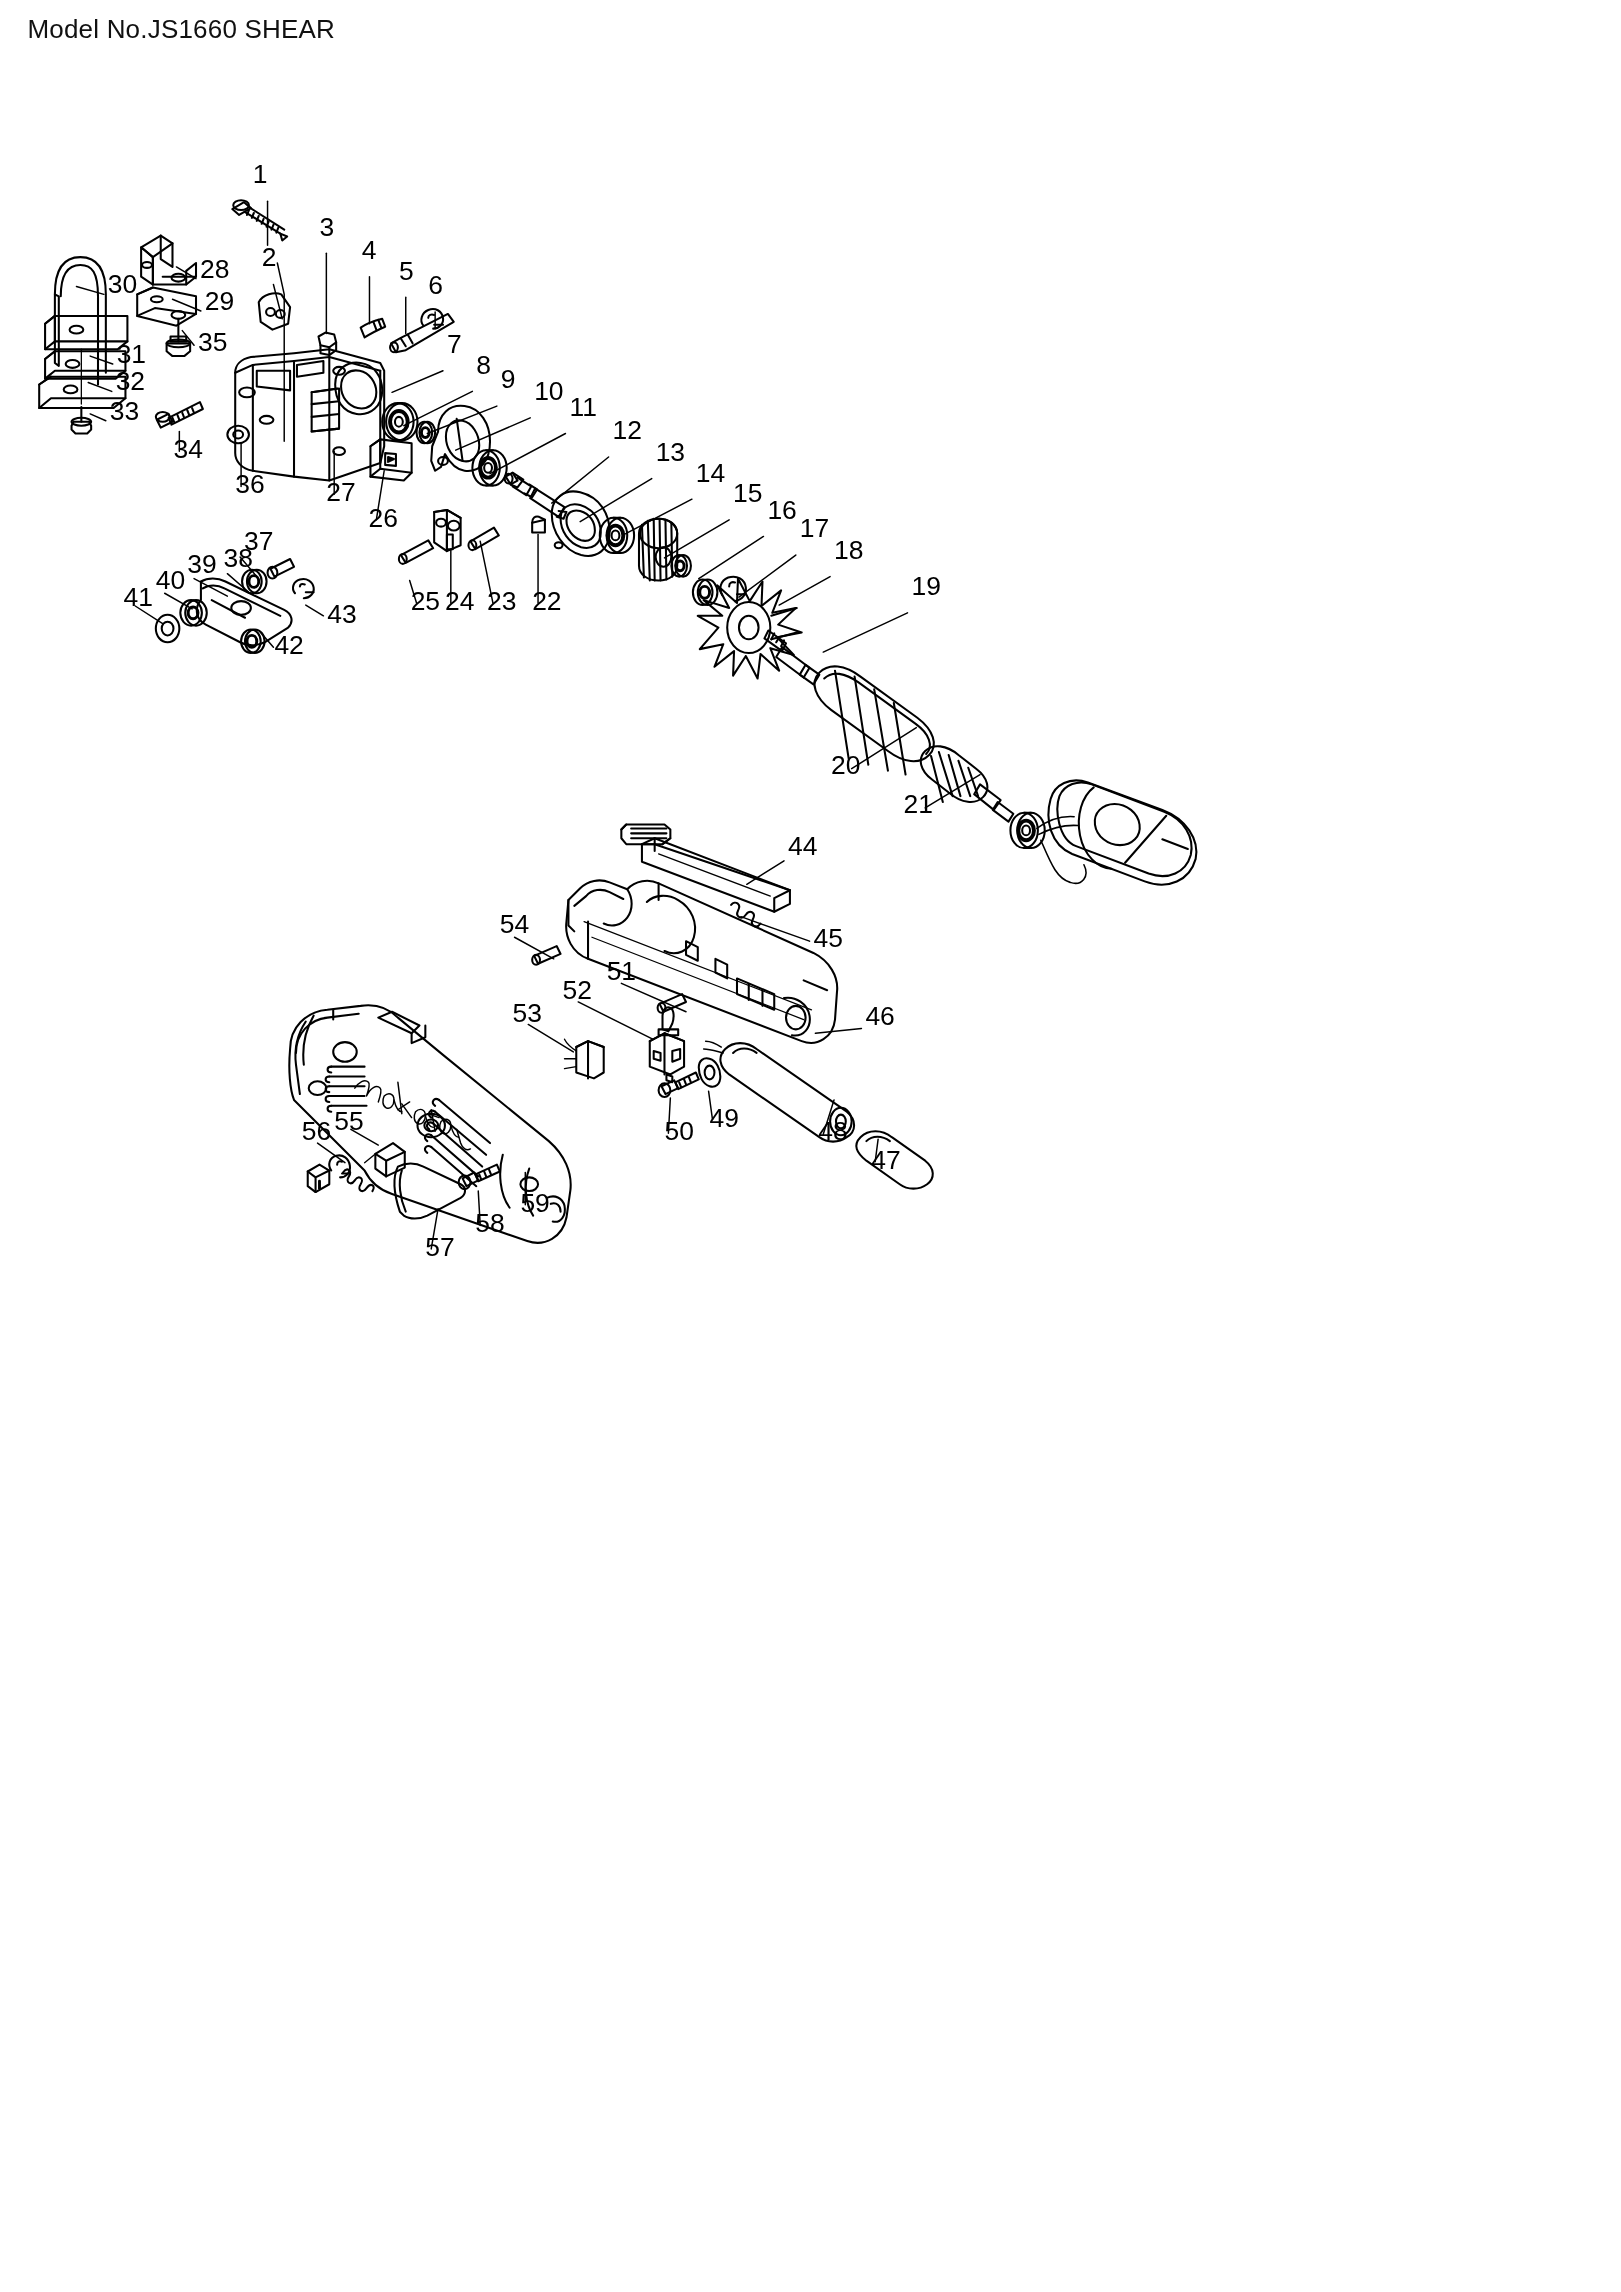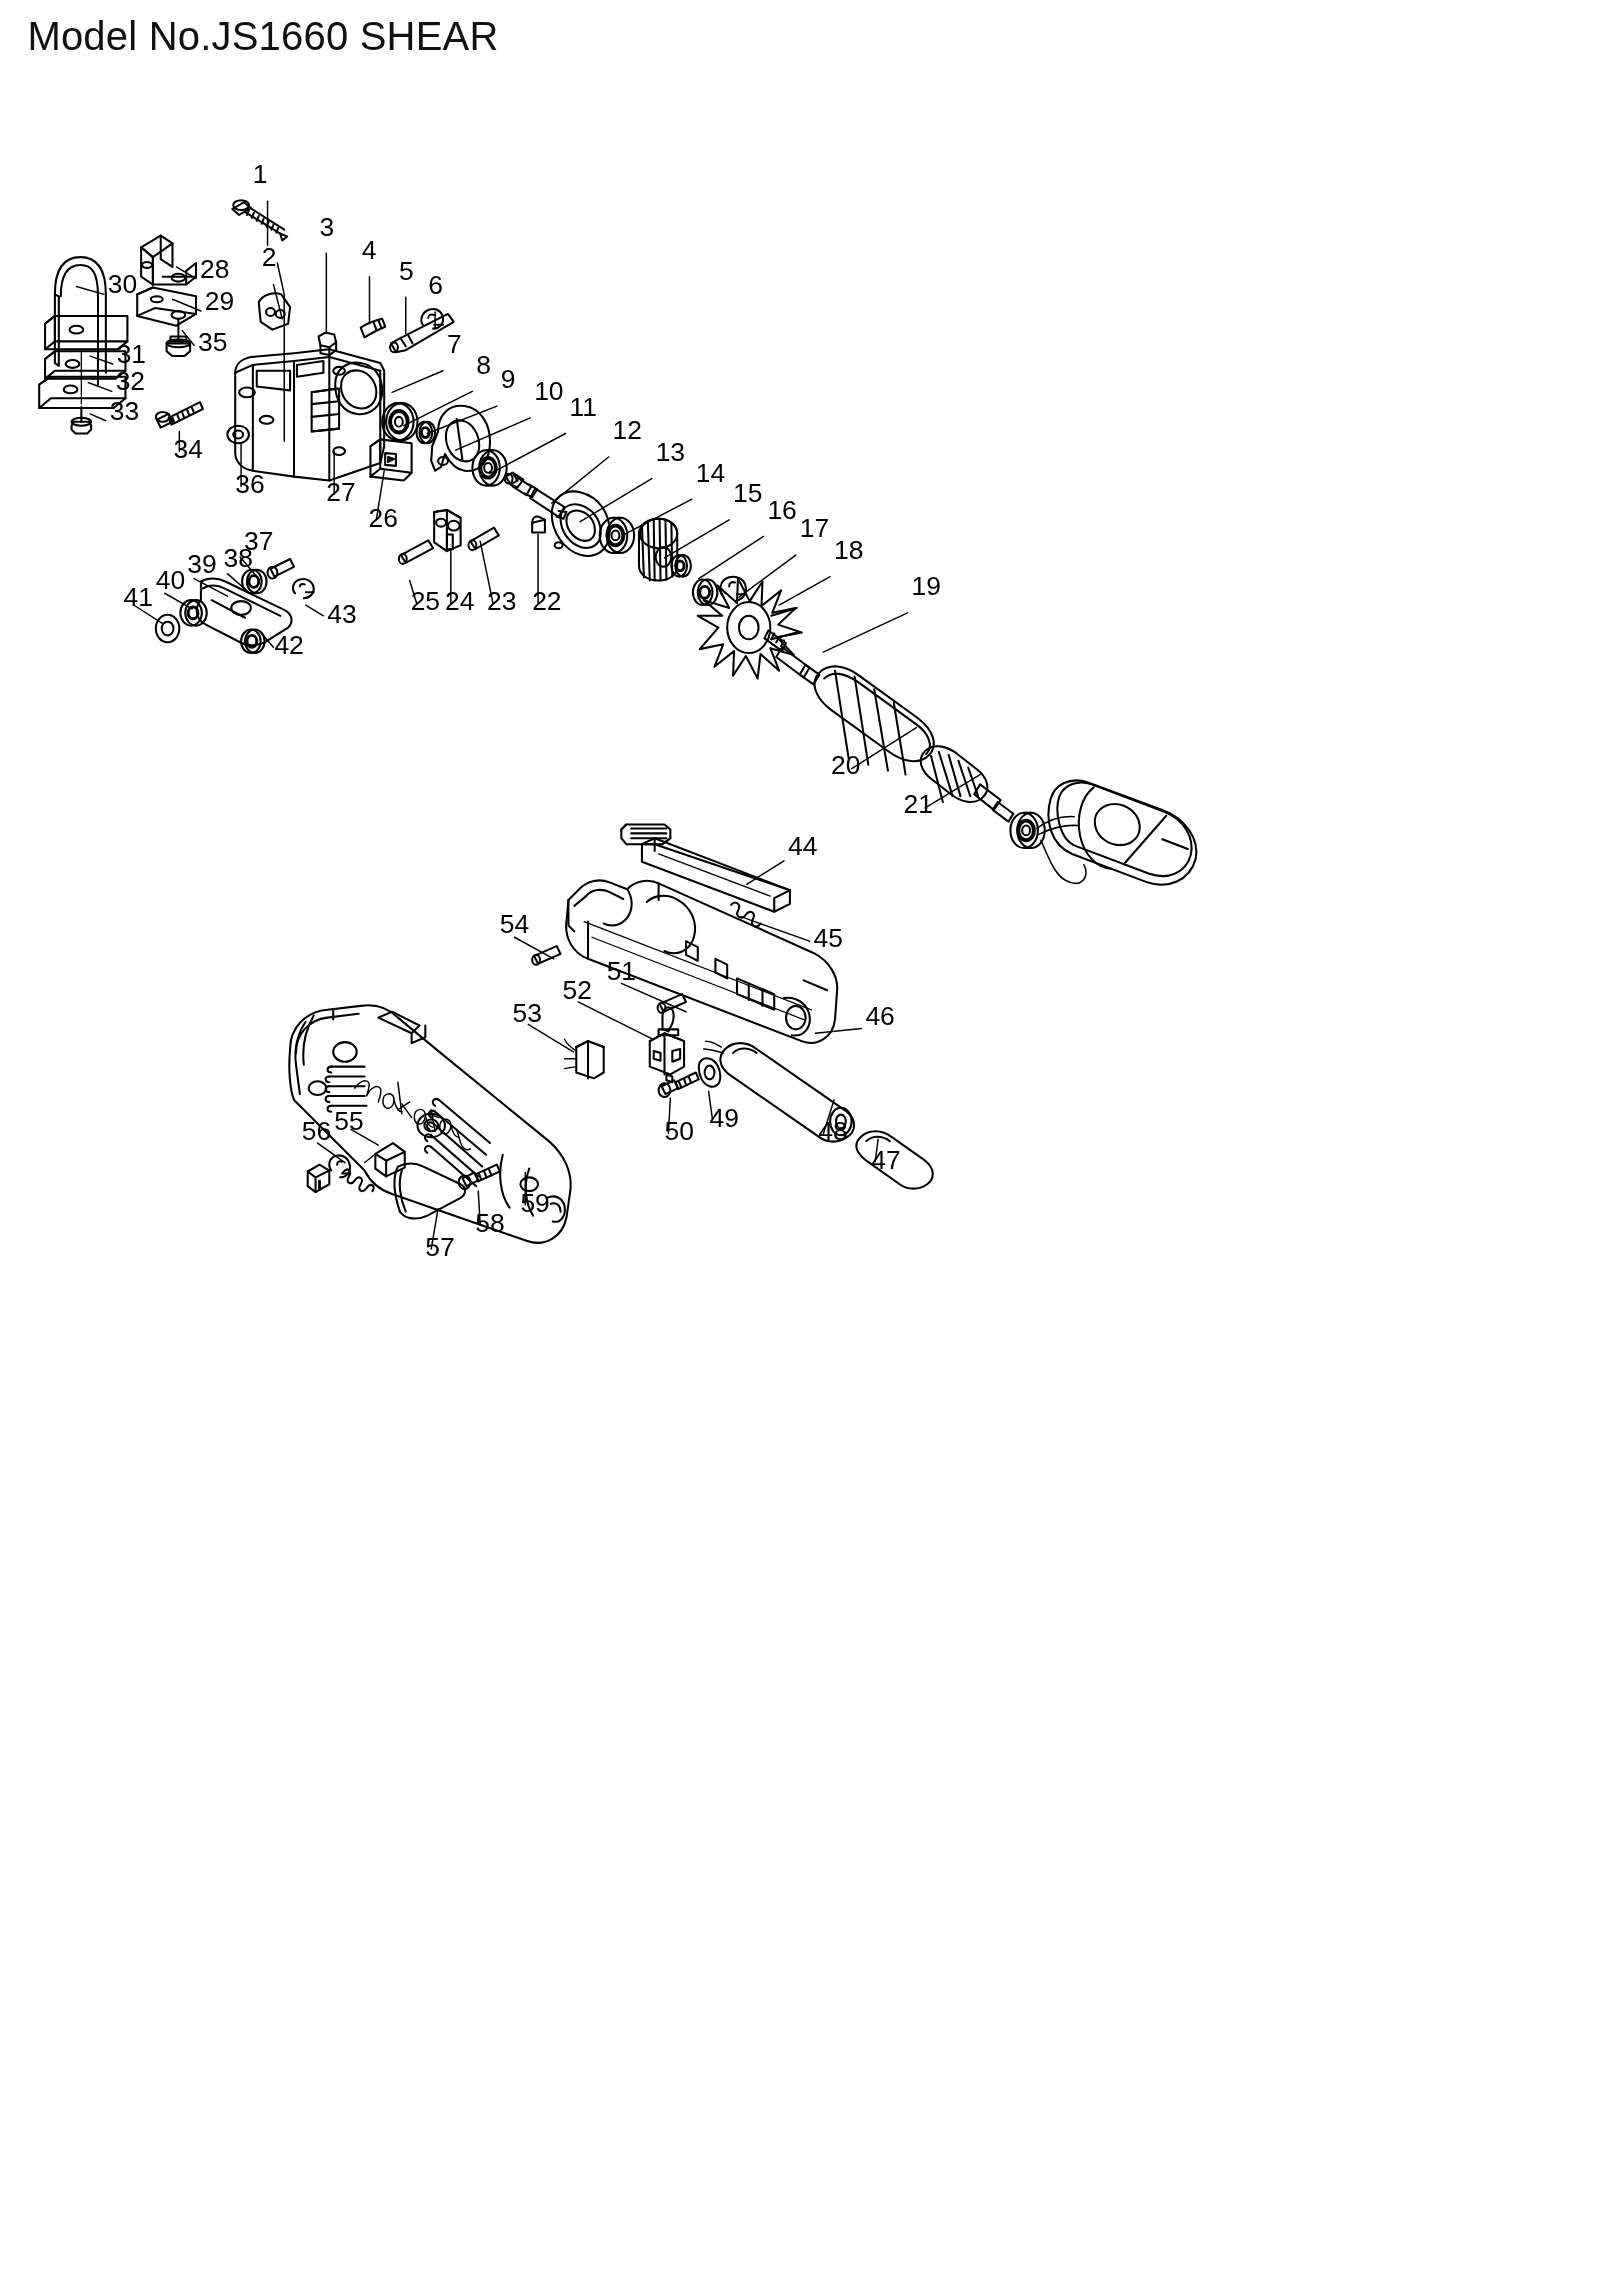--- a/index.html
+++ b/index.html
@@ -1,18 +1,18 @@
 <!DOCTYPE html>
 <html><head>
 <meta charset="utf-8">
 <style>
   html,body{margin:0;padding:0;background:#ffffff;}
   body{font-family:"Liberation Sans",sans-serif;color:#000;}
   #page{position:relative;width:1621px;height:2293px;background:#fff;overflow:hidden;}
-  #title{position:absolute;left:27.4px;top:13.7px;font-size:40px;letter-spacing:0.2px;color:#111;white-space:nowrap;}
+  #title{position:absolute;left:27.4px;top:13.7px;font-size:26px;letter-spacing:0.2px;color:#111;white-space:nowrap;}
   #svgroot{position:absolute;left:0;top:0;width:1621px;height:2293px;}
 </style>
 </head>
 <body>
 
 <div id="page">
 
   <div id="title">Model No.JS1660 SHEAR</div>
 
   <svg id="svgroot" viewBox="0 0 1654 2339" xmlns="http://www.w3.org/2000/svg">

